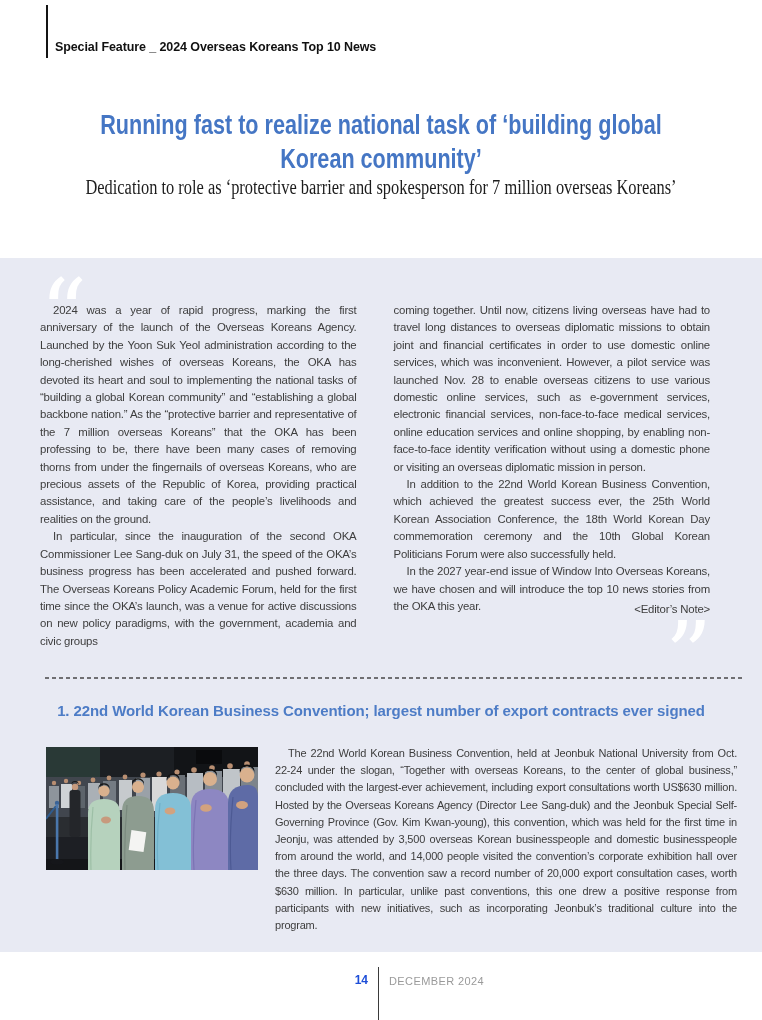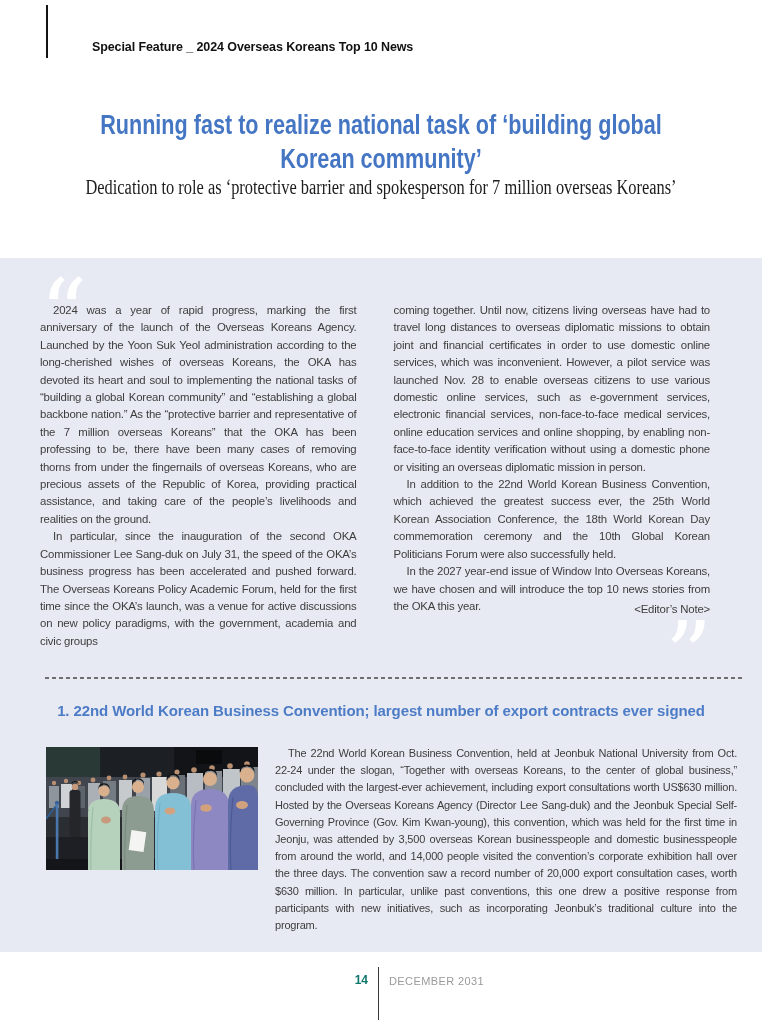--- a/index.html
+++ b/index.html
@@ -2,21 +2,21 @@
 <html><head>
 <meta charset="utf-8">
 <style>
   html,body{margin:0;padding:0;}
   body{width:762px;height:1020px;position:relative;background:#ffffff;overflow:hidden;
        font-family:"Liberation Sans",sans-serif;-webkit-font-smoothing:antialiased;}
   .abs{position:absolute;}
 
   
   .kicker-rule{left:46px;top:5px;width:2px;height:53px;background:#141414;}
-  .kicker{left:55px;top:40px;font-size:12.5px;font-weight:bold;color:#111;letter-spacing:-0.1px;white-space:nowrap;margin-left:37px;}
+  .kicker{left:55px;top:40px;font-size:12.5px;font-weight:bold;color:#111;letter-spacing:-0.1px;white-space:nowrap;}
 
   
   .title-line{left:0;right:0;text-align:center;font-size:27px;font-weight:bold;color:#4576c4;
               line-height:34px;white-space:nowrap;transform:scaleX(.8);transform-origin:50% 50%;}
   .title-1{top:108px;}
   .title-2{top:142px;}
   .subtitle{left:0;right:0;top:176px;text-align:center;font-family:"Liberation Serif",serif;
             font-size:20px;color:#1c1c1c;white-space:nowrap;transform:scaleX(.82);transform-origin:50% 50%;}
 
   
@@ -40,21 +40,21 @@
                    color:#4d7cc6;letter-spacing:-0.1px;white-space:nowrap;}
 
   .photo{left:46px;top:489px;width:212px;height:123px;overflow:hidden;background:#26292d;}
   .photo svg{display:block;}
 
   .article{left:275px;top:487px;width:462px;font-size:11px;line-height:17.2px;letter-spacing:-0.2px;
            color:#3d3d3d;text-align:justify;}
   .article p{margin:0;text-indent:13px;}
 
   
-  .page-num{left:340px;top:973px;width:28px;text-align:right;font-size:12px;font-weight:bold;color:#0f766e;}
+  .page-num{left:340px;top:973px;width:28px;text-align:right;font-size:12px;font-weight:bold;color:#1d4ed8;}
   .footer-rule{left:378px;top:967px;width:1px;height:53px;background:#3a3a3a;}
   .issue{left:389px;top:975px;font-size:11px;color:#9a9a9a;letter-spacing:.4px;white-space:nowrap;}
 </style>
 </head>
 <body>
 
 <div class="abs kicker-rule"></div>
 <div class="abs kicker">Special Feature _ 2024 Overseas Koreans Top 10 News</div>
 
 <div class="abs title-line title-1">Running fast to realize national task of ‘building global</div>
@@ -169,13 +169,13 @@
     </svg>
   </div>
 
   <div class="abs article">
     <p>The 22nd World Korean Business Convention, held at Jeonbuk National University from Oct. 22-24 under the slogan, “Together with overseas Koreans, to the center of global business,” concluded with the largest-ever achievement, including export consultations worth US$630 million. Hosted by the Overseas Koreans Agency (Director Lee Sang-duk) and the Jeonbuk Special Self-Governing Province (Gov. Kim Kwan-young), this convention, which was held for the first time in Jeonju, was attended by 3,500 overseas Korean businesspeople and domestic businesspeople from around the world, and 14,000 people visited the convention’s corporate exhibition hall over the three days. The convention saw a record number of 20,000 export consultation cases, worth $630 million. In particular, unlike past conventions, this one drew a positive response from participants with new initiatives, such as incorporating Jeonbuk’s traditional culture into the program.</p>
   </div>
 </div>
 
 <div class="abs page-num">14</div>
 <div class="abs footer-rule"></div>
-<div class="abs issue">DECEMBER 2031</div>
+<div class="abs issue">DECEMBER 2024</div>
 
 </body></html>

